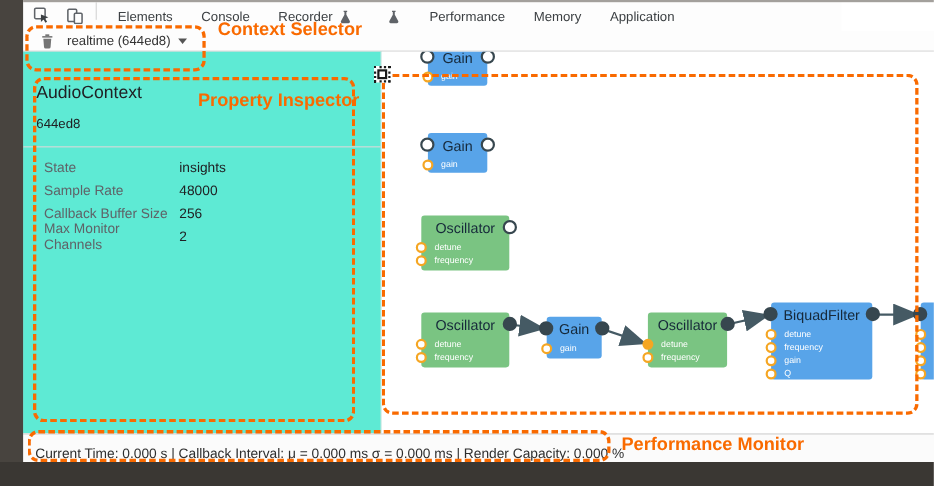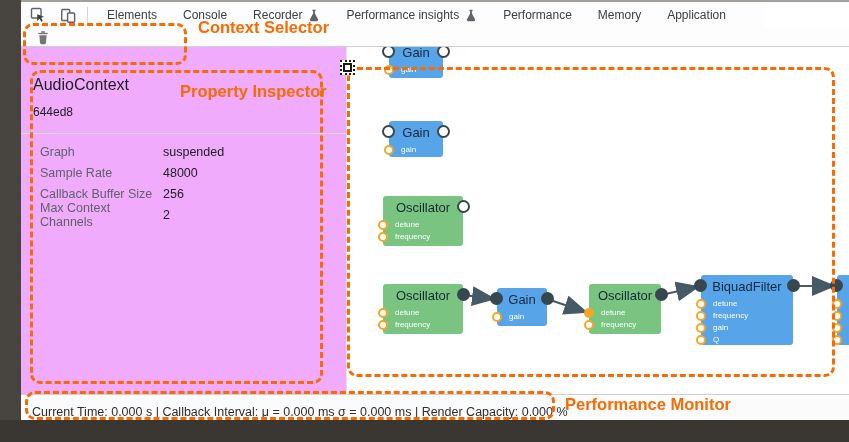--- a/index.html
+++ b/index.html
@@ -8,36 +8,36 @@
 
   
   .surround-left{position:absolute;left:0;top:0;width:21px;height:442px;background:#48443f;}
   .surround-bottom{position:absolute;left:0;top:420px;width:849px;height:22px;background:#3a3733;}
   .surround-top{position:absolute;left:21px;top:0;width:828px;height:2px;background:#a3a09c;}
 
   
   .devtools{position:absolute;left:21px;top:2px;width:828px;height:418px;background:#fff;}
 
   
-  .tabbar{position:absolute;left:0;top:0;width:744px;height:26px;display:flex;align-items:center;background:#fdfdfd;overflow:hidden;white-space:nowrap;}
+  .tabbar{position:absolute;left:0;top:0;width:744px;height:26px;display:flex;background:#fdfdfd;overflow:hidden;white-space:nowrap;}
   .iconbtn{border:none;background:transparent;padding:0;margin:0;display:flex;align-items:center;justify-content:center;cursor:pointer;}
   .tabbar .iconbtn{width:26px;height:24px;margin-left:4px;}
   .vsep{width:1px;height:16px;background:#d4d4d4;margin:0 6px 0 6px;flex:none;}
   .tabs{display:flex;align-items:center;height:100%;}
   .tab{display:flex;align-items:center;padding:0 13px;height:100%;font-size:12px;color:#3c4043;cursor:pointer;flex:none;}
   .tab svg{margin-left:6px;}
 
   
   .toolbar{position:absolute;left:0;top:26px;width:828px;height:18px;border-bottom:1px solid #cfcfcf;background:#fdfdfd;display:flex;align-items:center;}
   .toolbar .iconbtn{width:24px;height:18px;margin-left:10px;}
   .ctx-select{display:flex;align-items:center;margin-left:6px;font-size:12px;color:#333;cursor:pointer;}
   .caret{width:0;height:0;border-left:4px solid transparent;border-right:4px solid transparent;border-top:5px solid #555;margin-left:7px;}
 
   
-  .sidebar{position:absolute;left:0;top:45px;width:325px;height:347px;background:#f0abfc;border-right:1px solid #e6e6e6;}
+  .sidebar{position:absolute;left:0;top:45px;width:325px;height:347px;background:#5eead4;border-right:1px solid #e6e6e6;}
   .ctx-title{position:absolute;left:12px;top:29px;font-size:16px;color:#202124;}
   .ctx-sub{position:absolute;left:12px;top:58px;font-size:12px;color:#202124;}
   .divider{position:absolute;left:0;top:86px;width:325px;height:1px;background:#d9d9d9;}
   .props{position:absolute;left:19px;top:94px;width:300px;}
   .prop-row{display:flex;height:21px;align-items:center;font-size:12.5px;}
   .prop-label{width:123px;color:#5f6368;flex:none;}
   .prop-value{color:#202124;}
 
   
   .graph{position:absolute;left:326px;top:45px;width:502px;height:347px;background:#fff;overflow:hidden;}
@@ -96,21 +96,20 @@
           </div>
           <div class="tab">
             <span>Recorder</span>
             <span style="display: inline-flex;">
               <svg width="12" height="13" viewBox="0 0 12 13">
                 <path d="M4.4 0.8 h3.2 v1.2 h-0.7 v2.5 l3.1 5.7 c0.5 0.9 -0.2 2 -1.2 2 H3.2 c-1 0 -1.7 -1.1 -1.2 -2 l3.1 -5.7 V2 h-0.7 z" fill="#5f6368"></path>
               </svg>
             </span>
           </div>
           <div class="tab">
-            <span>Performance insights</span>
             <span style="display: inline-flex;">
               <svg width="12" height="13" viewBox="0 0 12 13">
                 <path d="M4.4 0.8 h3.2 v1.2 h-0.7 v2.5 l3.1 5.7 c0.5 0.9 -0.2 2 -1.2 2 H3.2 c-1 0 -1.7 -1.1 -1.2 -2 l3.1 -5.7 V2 h-0.7 z" fill="#5f6368"></path>
               </svg>
             </span>
           </div>
           <div class="tab">
             <span>Performance</span>
           </div>
           <div class="tab">
@@ -123,41 +122,45 @@
     </div>
 
     <div class="toolbar">
       <button class="iconbtn">
         <svg width="14" height="15" viewBox="0 0 14 15">
           <rect x="5.2" y="1.2" width="3.6" height="1.6" fill="#757575"></rect>
           <rect x="2.4" y="2.8" width="9.2" height="1.4" fill="#757575"></rect>
           <path d="M3.4 5.2 h7.2 l-.6 7.6 a1.5 1.5 0 0 1 -1.5 1.4 h-3 a1.5 1.5 0 0 1 -1.5 -1.4 z" fill="#757575"></path>
         </svg>
       </button>
+      <div class="ctx-select">
+        <span>realtime (644ed8)</span>
+        <span class="caret"></span>
+      </div>
     </div>
 
     <div class="sidebar">
       <div class="ctx-title">AudioContext</div>
       <div class="ctx-sub">644ed8</div>
       <div class="divider"></div>
       <div class="props">
           <div class="prop-row">
-            <span class="prop-label">Graph</span>
-            <span class="prop-value">suspended</span>
+            <span class="prop-label">State</span>
+            <span class="prop-value">insights</span>
           </div>
           <div class="prop-row">
             <span class="prop-label">Sample Rate</span>
             <span class="prop-value">48000</span>
           </div>
           <div class="prop-row">
             <span class="prop-label">Callback Buffer Size</span>
             <span class="prop-value">256</span>
           </div>
           <div class="prop-row">
-            <span class="prop-label">Max Context Channels</span>
+            <span class="prop-label">Max Monitor Channels</span>
             <span class="prop-value">2</span>
           </div>
         </div>
     </div>
 
     <div class="graph">
       <svg class="edges" id="edge-svg" width="502" height="347">
         <defs>
           <marker id="arrowhead" markerWidth="12" markerHeight="10" refX="12.5" refY="5" orient="auto">
             <path d="M0 0 L12 5 L0 10 Z" fill="#455a64"></path>

